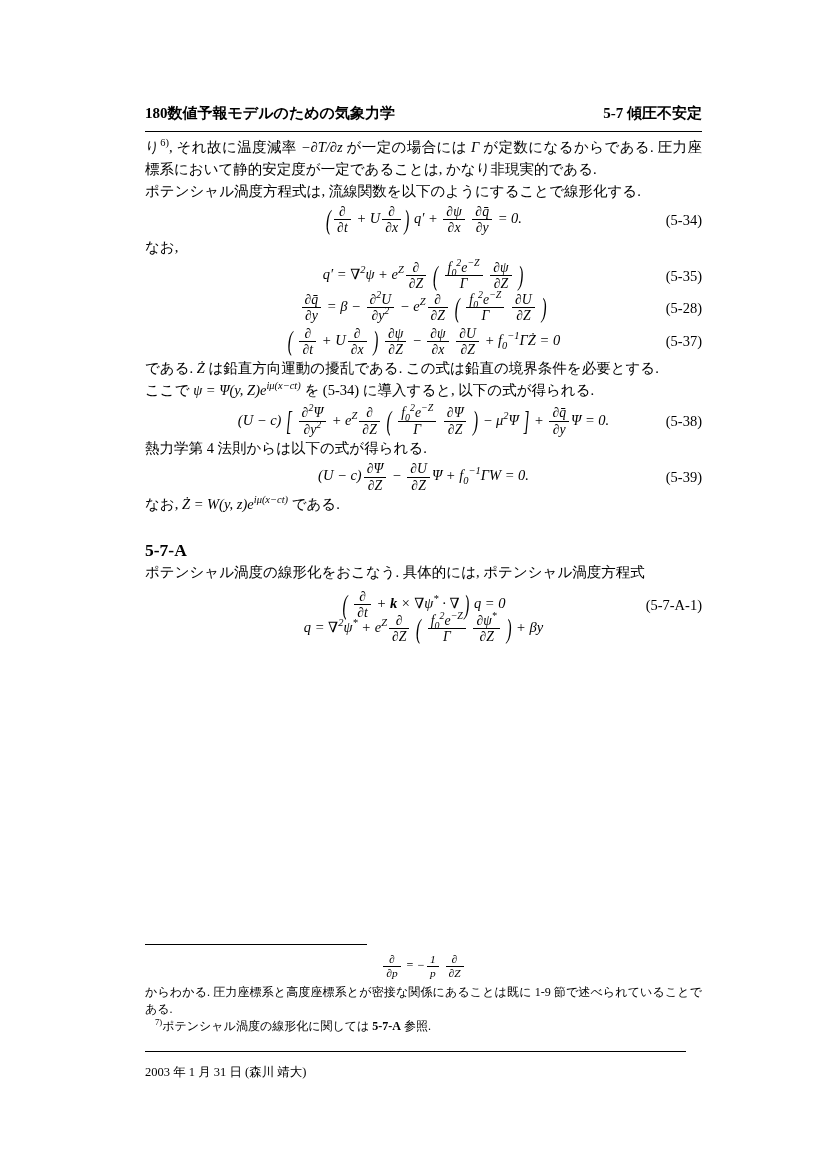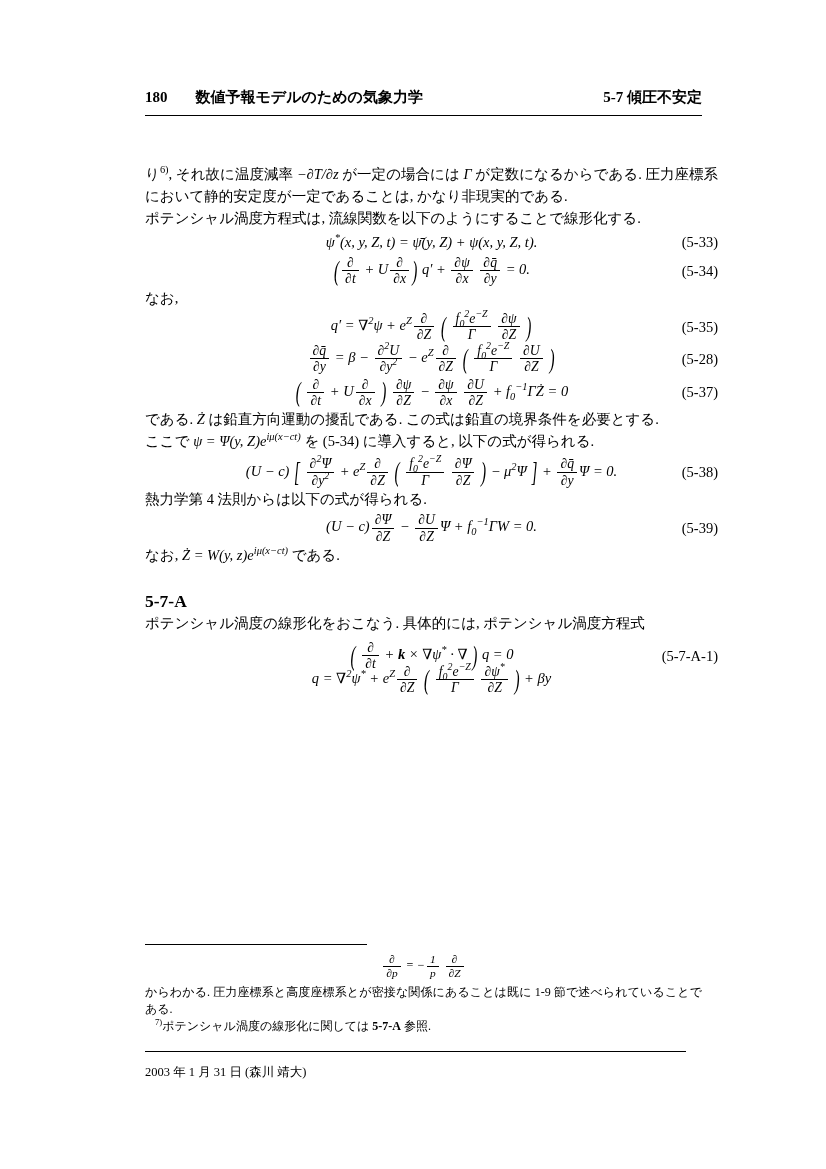--- a/index.html
+++ b/index.html
@@ -6,22 +6,22 @@
   .page{
     position:relative;width:826px;height:1169px;background:#ffffff;color:#000;
     font-family:"Liberation Serif","DejaVu Serif",serif;
     font-size:14.5px;line-height:22px;overflow:hidden;
   }
   .header{
     position:absolute;left:145px;right:124px;top:86px;
     display:flex;justify-content:space-between;align-items:baseline;
     font-weight:bold;font-size:15px;border-bottom:1.4px solid #000;padding-bottom:7px;
   }
-  .header .hl{display:flex;gap:28px;}
-  .main{position:absolute;left:145px;right:108px;top:136px;height:810px;overflow:hidden;margin-top:27px;}
+  .header .hl{display:flex;margin-top:16px;}
+  .main{position:absolute;left:145px;right:124px;top:136px;height:810px;overflow:hidden;}
   p.para{margin:0;text-align:justify;}
   .eq{position:relative;text-align:center;}
   .eqnum{position:absolute;right:0;top:50%;transform:translateY(-50%);font-style:normal;}
   .math,.mi{font-style:italic;}
   sup{font-size:0.72em;line-height:0;}
   sub{font-size:0.72em;line-height:0;}
   .fr{display:inline-block;vertical-align:middle;text-align:center;line-height:1.12;margin:0 2px;font-size:0.95em;}
   .fr .nu{display:block;border-bottom:1px solid #000;padding:0 3px;}
   .fr .de{display:block;padding:0 3px;}
   .bigd{display:inline-block;vertical-align:middle;transform:scaleY(1.85);font-size:1.05em;padding:0 1px;font-style:italic;}
@@ -48,24 +48,20 @@
       <span>180</span>
       <span>数値予報モデルのための気象力学</span>
     </span>
     <span>5-7 傾圧不安定</span>
   </div>
 
   <div class="main">
     <p class="para mt6">り<sup>6)</sup>, それ故に温度減率 <span class="mi">−∂T/∂z</span> が一定の場合には <span class="mi">Γ</span> が定数になるからである. 圧力座標系において静的安定度が一定であることは, かなり非現実的である.</p>
     <p class="para mt22">ポテンシャル渦度方程式は, 流線関数を以下のようにすることで線形化する.</p>
 
-    <div class="eq mt2">
-      <span class="math">ψ<sup>*</sup>(x, y, Z, t) = ψ̄(y, Z) + ψ(x, y, Z, t).</span>
-      <span class="eqnum">(5-33)</span>
-    </div>
 
 
     <div class="eq mt2">
       <span class="math"><span class="bigd">(</span><span class="fr"><span class="nu">∂</span><span class="de">∂t</span></span> + U<span class="fr"><span class="nu">∂</span><span class="de">∂x</span></span><span class="bigd">)</span> q′ + <span class="fr"><span class="nu">∂ψ</span><span class="de">∂x</span></span> <span class="fr"><span class="nu">∂q̄</span><span class="de">∂y</span></span> = 0.</span>
       <span class="eqnum">(5-34)</span>
     </div>
 
     <p class="para mt6">なお,</p>
 
     <div class="eq mt2">

